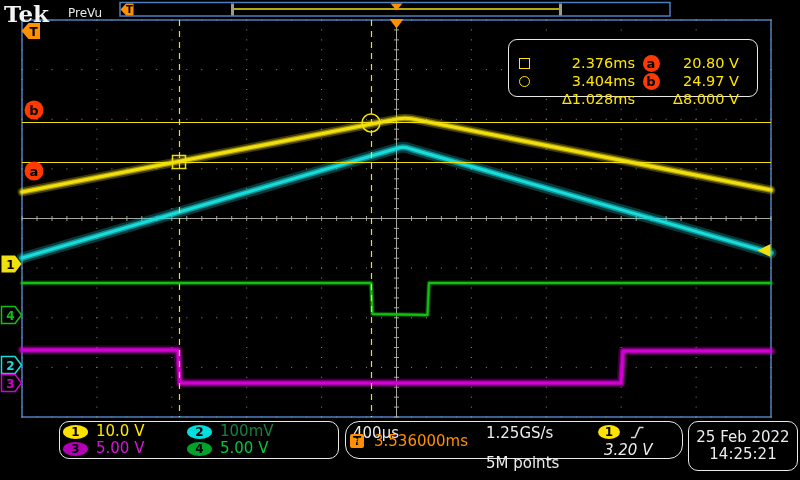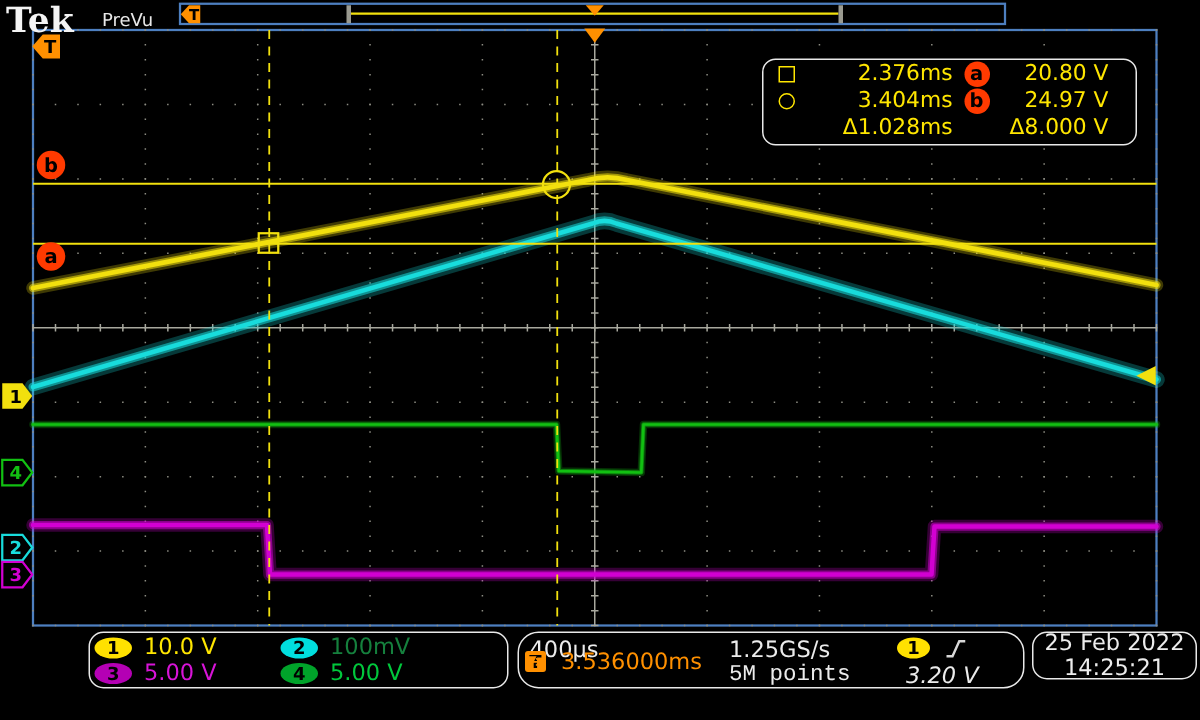--- a/index.html
+++ b/index.html
@@ -8,21 +8,21 @@
   #scope-svg{position:absolute;left:0;top:0;z-index:1;}
   .ovl{position:absolute;z-index:2;}
 
   
   #logo{left:4px;top:0px;color:#f4f4f4;font-family:"DejaVu Serif",serif;font-weight:bold;font-size:23px;}
   #mode{left:68px;top:6px;color:#e8e8e8;font-size:12px;}
 
   
   #cursor-box{left:508px;top:39px;width:250px;height:58px;background:#000;
     border:1.5px solid #e9e9e9;border-radius:9px;box-sizing:border-box;
-    color:#ffe600;font-size:14.5px;padding-top:0;}
+    color:#ffe600;font-size:14.5px;padding-top:14px;}
   .cr-row{display:grid;grid-template-columns:30px 96px 32px 72px;height:18px;line-height:18px;align-items:center;}
   .cr-sym{justify-self:center;width:11px;height:11px;border:1.5px solid #ffe600;box-sizing:border-box;}
   .cr-sym.circ{border-radius:50%;}
   .cr-time,.cr-val{text-align:right;white-space:nowrap;}
   .cr-badge{justify-self:center;width:17px;height:17px;border-radius:50%;background:#ff3a00;
     color:#000;font-weight:bold;font-size:13px;text-align:center;line-height:17px;}
 
   
   .bbox{background:#000;border:1.5px solid #e9e9e9;border-radius:10px;box-sizing:border-box;}
   #ch-box{left:59px;top:421px;width:280px;height:38px;display:grid;
@@ -36,29 +36,29 @@
 
   #h-box{left:345px;top:421px;width:338px;height:38px;position:absolute;border-radius:14px;}
   #h-box span{position:absolute;white-space:nowrap;}
   .wtxt{color:#ececec;font-size:15px;}
   .otxt{color:#ff9000;font-size:15px;padding-left:24px;}
   #tb-label{left:7px;top:2px;}
   #sr-label{left:140px;top:2px;}
   #trig-badge{left:252px;top:3px;width:22px;height:14px;border-radius:50%;background:#ffe100;
      color:#000;font-weight:bold;font-size:12px;text-align:center;line-height:14px;}
   #slope-icon{position:absolute;left:284px;top:3px;}
-  #rec-label{left:140px;top:19px;font-family:Liberation Mono, monospace;}
+  #rec-label{left:140px;top:32px;}
   #lvl-label{left:258px;top:19px;font-style:italic;}
   #delay{left:4px;top:19px;display:flex;align-items:center;}
   #delay-t{display:inline-block;width:14px;height:14px;background:#ff9000;border-radius:2px;
      color:#000;font-weight:bold;font-size:12px;text-align:center;line-height:14px;}
   #delay-arrow{font-size:13px;color:#ff9000;margin:0 0px;}
   #delay-tri{font-size:10px;color:#ff9000;margin-right:1px;}
 
-  #dt-box{left:688px;top:421px;width:110px;height:32px;display:flex;flex-direction:column;
+  #dt-box{left:688px;top:421px;width:110px;height:50px;display:flex;flex-direction:column;
      align-items:center;justify-content:center;color:#ececec;font-size:15px;line-height:17px;}
 </style>
 </head>
 <body>
 
 <div id="screen">
 
   <svg id="scope-svg" width="800" height="480" viewBox="0 0 800 480">
       <rect x="120" y="2.5" width="550" height="13.5" fill="none" stroke="#4d7fc0" stroke-width="1.5"></rect>
       <line x1="234" y1="9" x2="559" y2="9" stroke="#f2e00e" stroke-width="1.5"></line>

